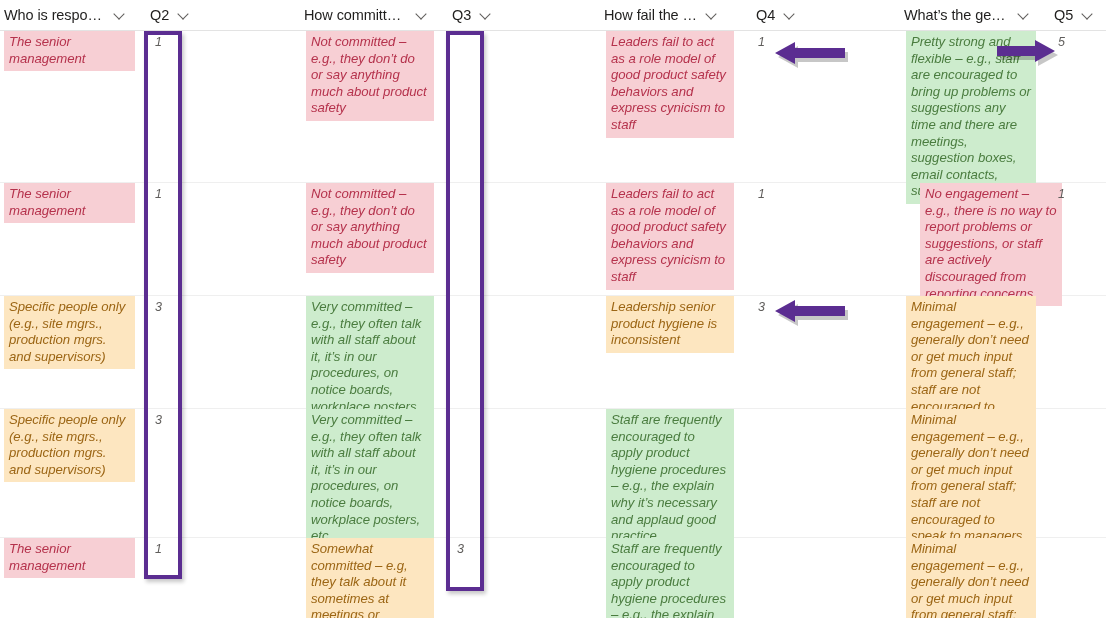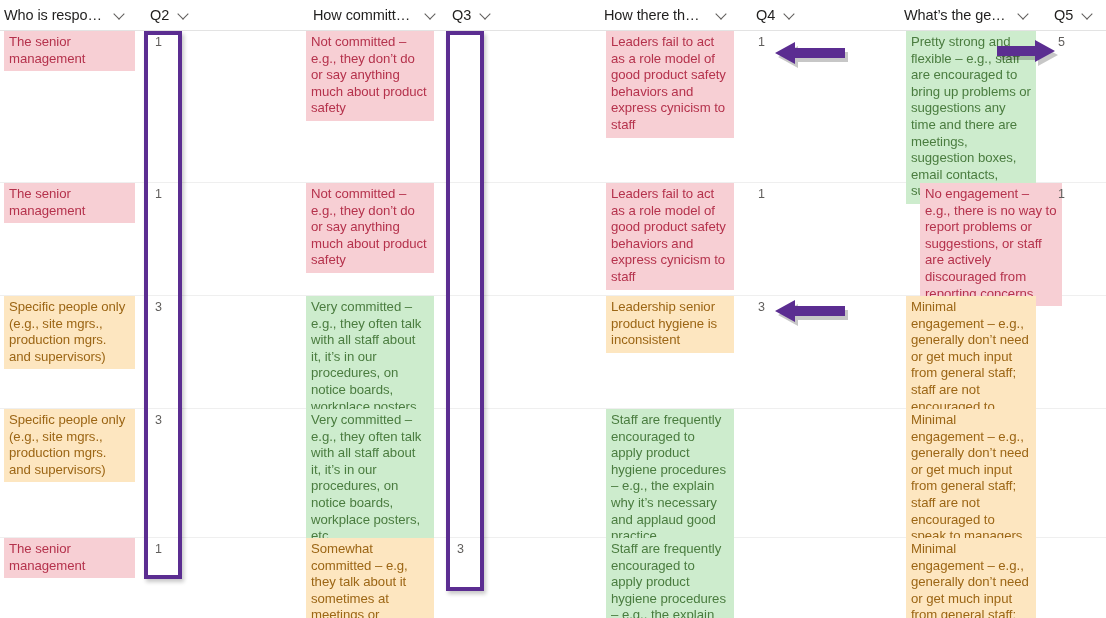--- a/index.html
+++ b/index.html
@@ -85,20 +85,21 @@
     box-sizing: border-box;
   }
   .cell .fill {
     display: block;
     box-sizing: border-box;
     padding: 3px 5px 4px 5px;
     font-size: 13.2px;
     line-height: 16.6px;
     letter-spacing: -0.05px;
     word-wrap: break-word;
+    font-style: italic;
   }
   .cell.num .fill {
     padding-left: 6px;
     background: transparent !important;
     color: #605e5c !important;
     font-size: 12.5px;
   }
 
   .sw-pink  { background: #f7cfd4; color: #b5324c; }
   .sw-green { background: #cdeccd; color: #4a7c3f; }
@@ -131,32 +132,32 @@
     <div class="col-head" style="left:4px;  width:128px;">
       <span class="htxt">Who is respons…</span>
       <span class="chev"></span>
     </div>
 
     <div class="col-head" style="left:150px; width:52px;">
       <span class="htxt">Q2</span>
       <span class="chev"></span>
     </div>
 
-    <div class="col-head" style="left:304px; width:130px;margin-left:9px;">
+    <div class="col-head" style="left:304px; width:130px;">
       <span class="htxt">How committe…</span>
       <span class="chev"></span>
     </div>
 
     <div class="col-head" style="left:452px; width:52px;">
       <span class="htxt">Q3</span>
       <span class="chev"></span>
     </div>
 
     <div class="col-head" style="left:604px; width:130px;">
-      <span class="htxt">How there the …</span>
+      <span class="htxt">How fail the …</span>
       <span class="chev"></span>
     </div>
 
     <div class="col-head" style="left:756px; width:52px;">
       <span class="htxt">Q4</span>
       <span class="chev"></span>
     </div>
 
     <div class="col-head" style="left:904px; width:132px;text-align:right;">
       <span class="htxt">What’s the gen…</span>

